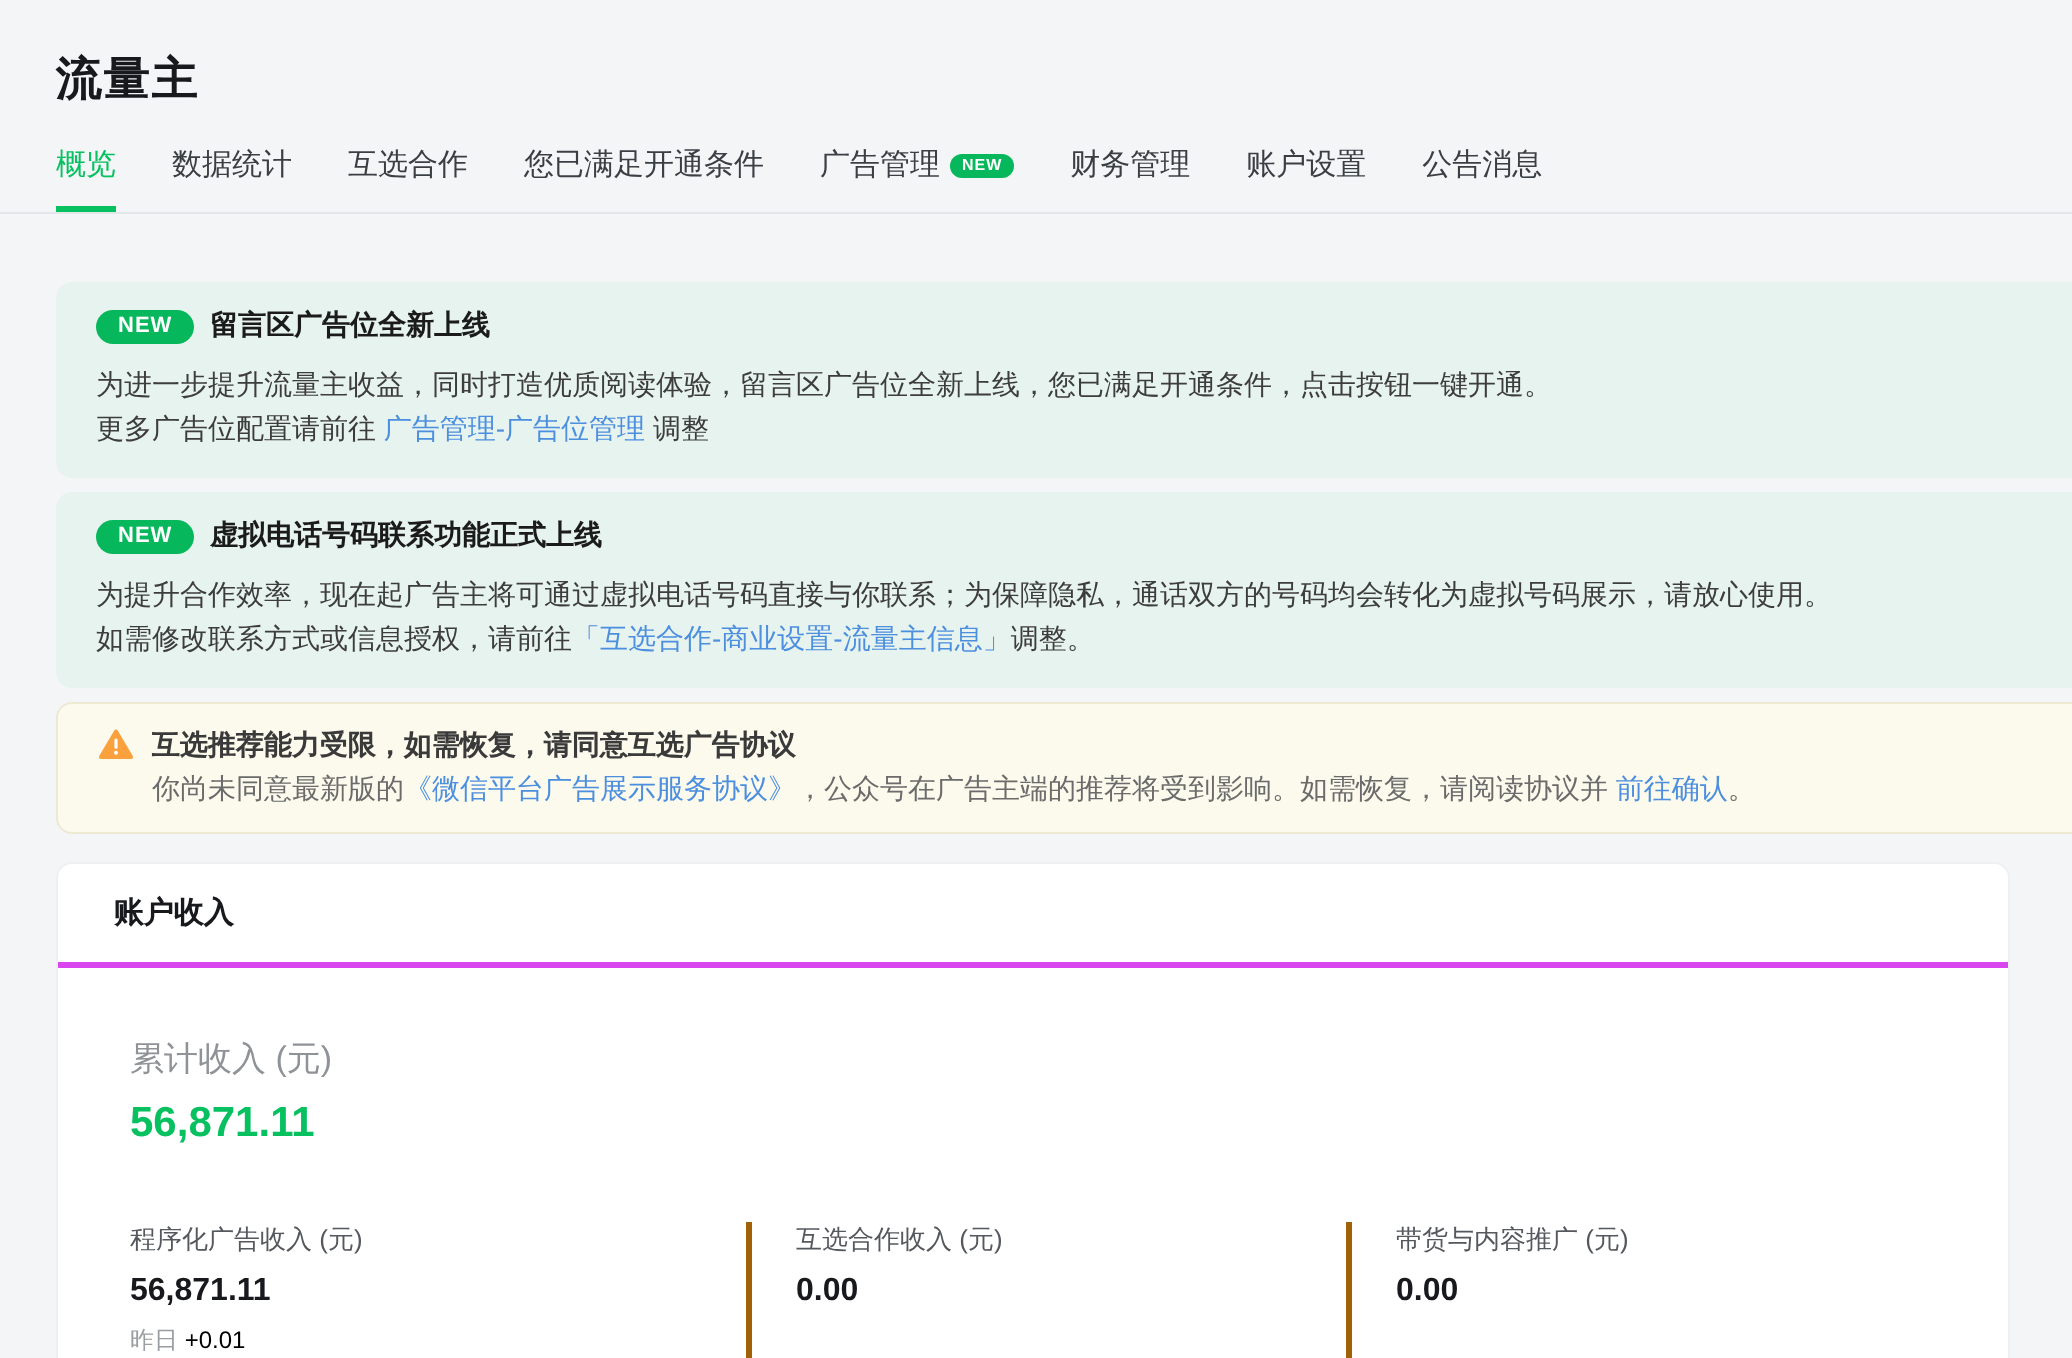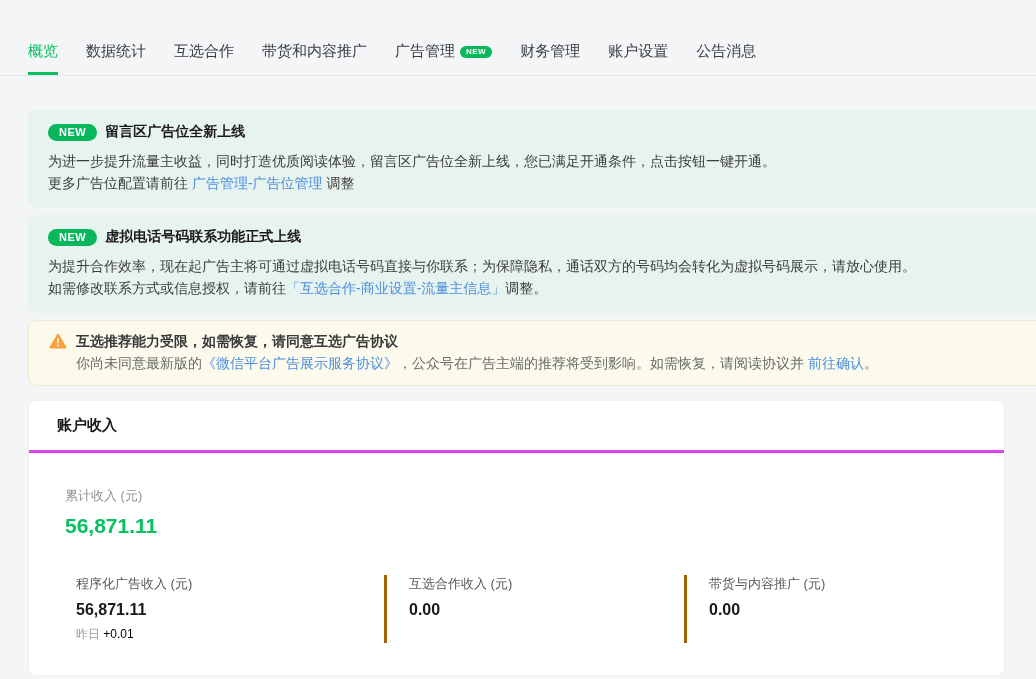--- a/index.html
+++ b/index.html
@@ -67,48 +67,49 @@
     background:#fff; border-radius:8px;
     border:1px solid #eef0f2;
     height:276px;
   }
   .card-header {
     height:52px; display:flex; align-items:center;
     padding:0 28px; border-bottom:3px solid #d946ef;
     font-size:15px; font-weight:700; color:#17191c;
   }
   .card-body { padding:34px 36px 0 36px; }
-  .total-label { font-size:13px; color:#8f9398; }
+  .total-label { font-size:17px; color:#8f9398; }
   .total-value { margin-top:9px; font-size:21px; font-weight:700; color:#07c160; }
-  .columns { display:flex; margin-top:37px;margin-left:11px; }
+  .columns { display:flex; margin-top:37px; }
   .col { flex:0 0 300px; }
   .col:first-child { flex:0 0 308px; }
   .col:last-child { flex:1 1 auto; }
   .col.bordered { border-left:3px solid #a16207; padding-left:22px; }
   .col-label { font-size:13px; color:#55595e; }
   .col-value { margin-top:8px; font-size:16px; font-weight:700; color:#17191d; }
   .col-sub { margin-top:7px; font-size:12px; color:#9a9da1; }
   .col-sub .sub-value { color:#000000;text-align:right; }
 </style>
 </head>
 <body>
 
 <header class="page-header">
+  <h1 class="page-title">流量主</h1>
   <nav class="tab-bar">
     <div class="tab active">
       <span>概览</span>
     </div>
     <div class="tab">
       <span>数据统计</span>
     </div>
     <div class="tab">
       <span>互选合作</span>
     </div>
     <div class="tab">
-      <span>带货和内容推广</span>
+      <span>您已满足开通条件</span>
     </div>
     <div class="tab">
       <span>广告管理</span>
       <span class="tab-badge">NEW</span>
     </div>
     <div class="tab">
       <span>财务管理</span>
     </div>
     <div class="tab">
       <span>账户设置</span>

